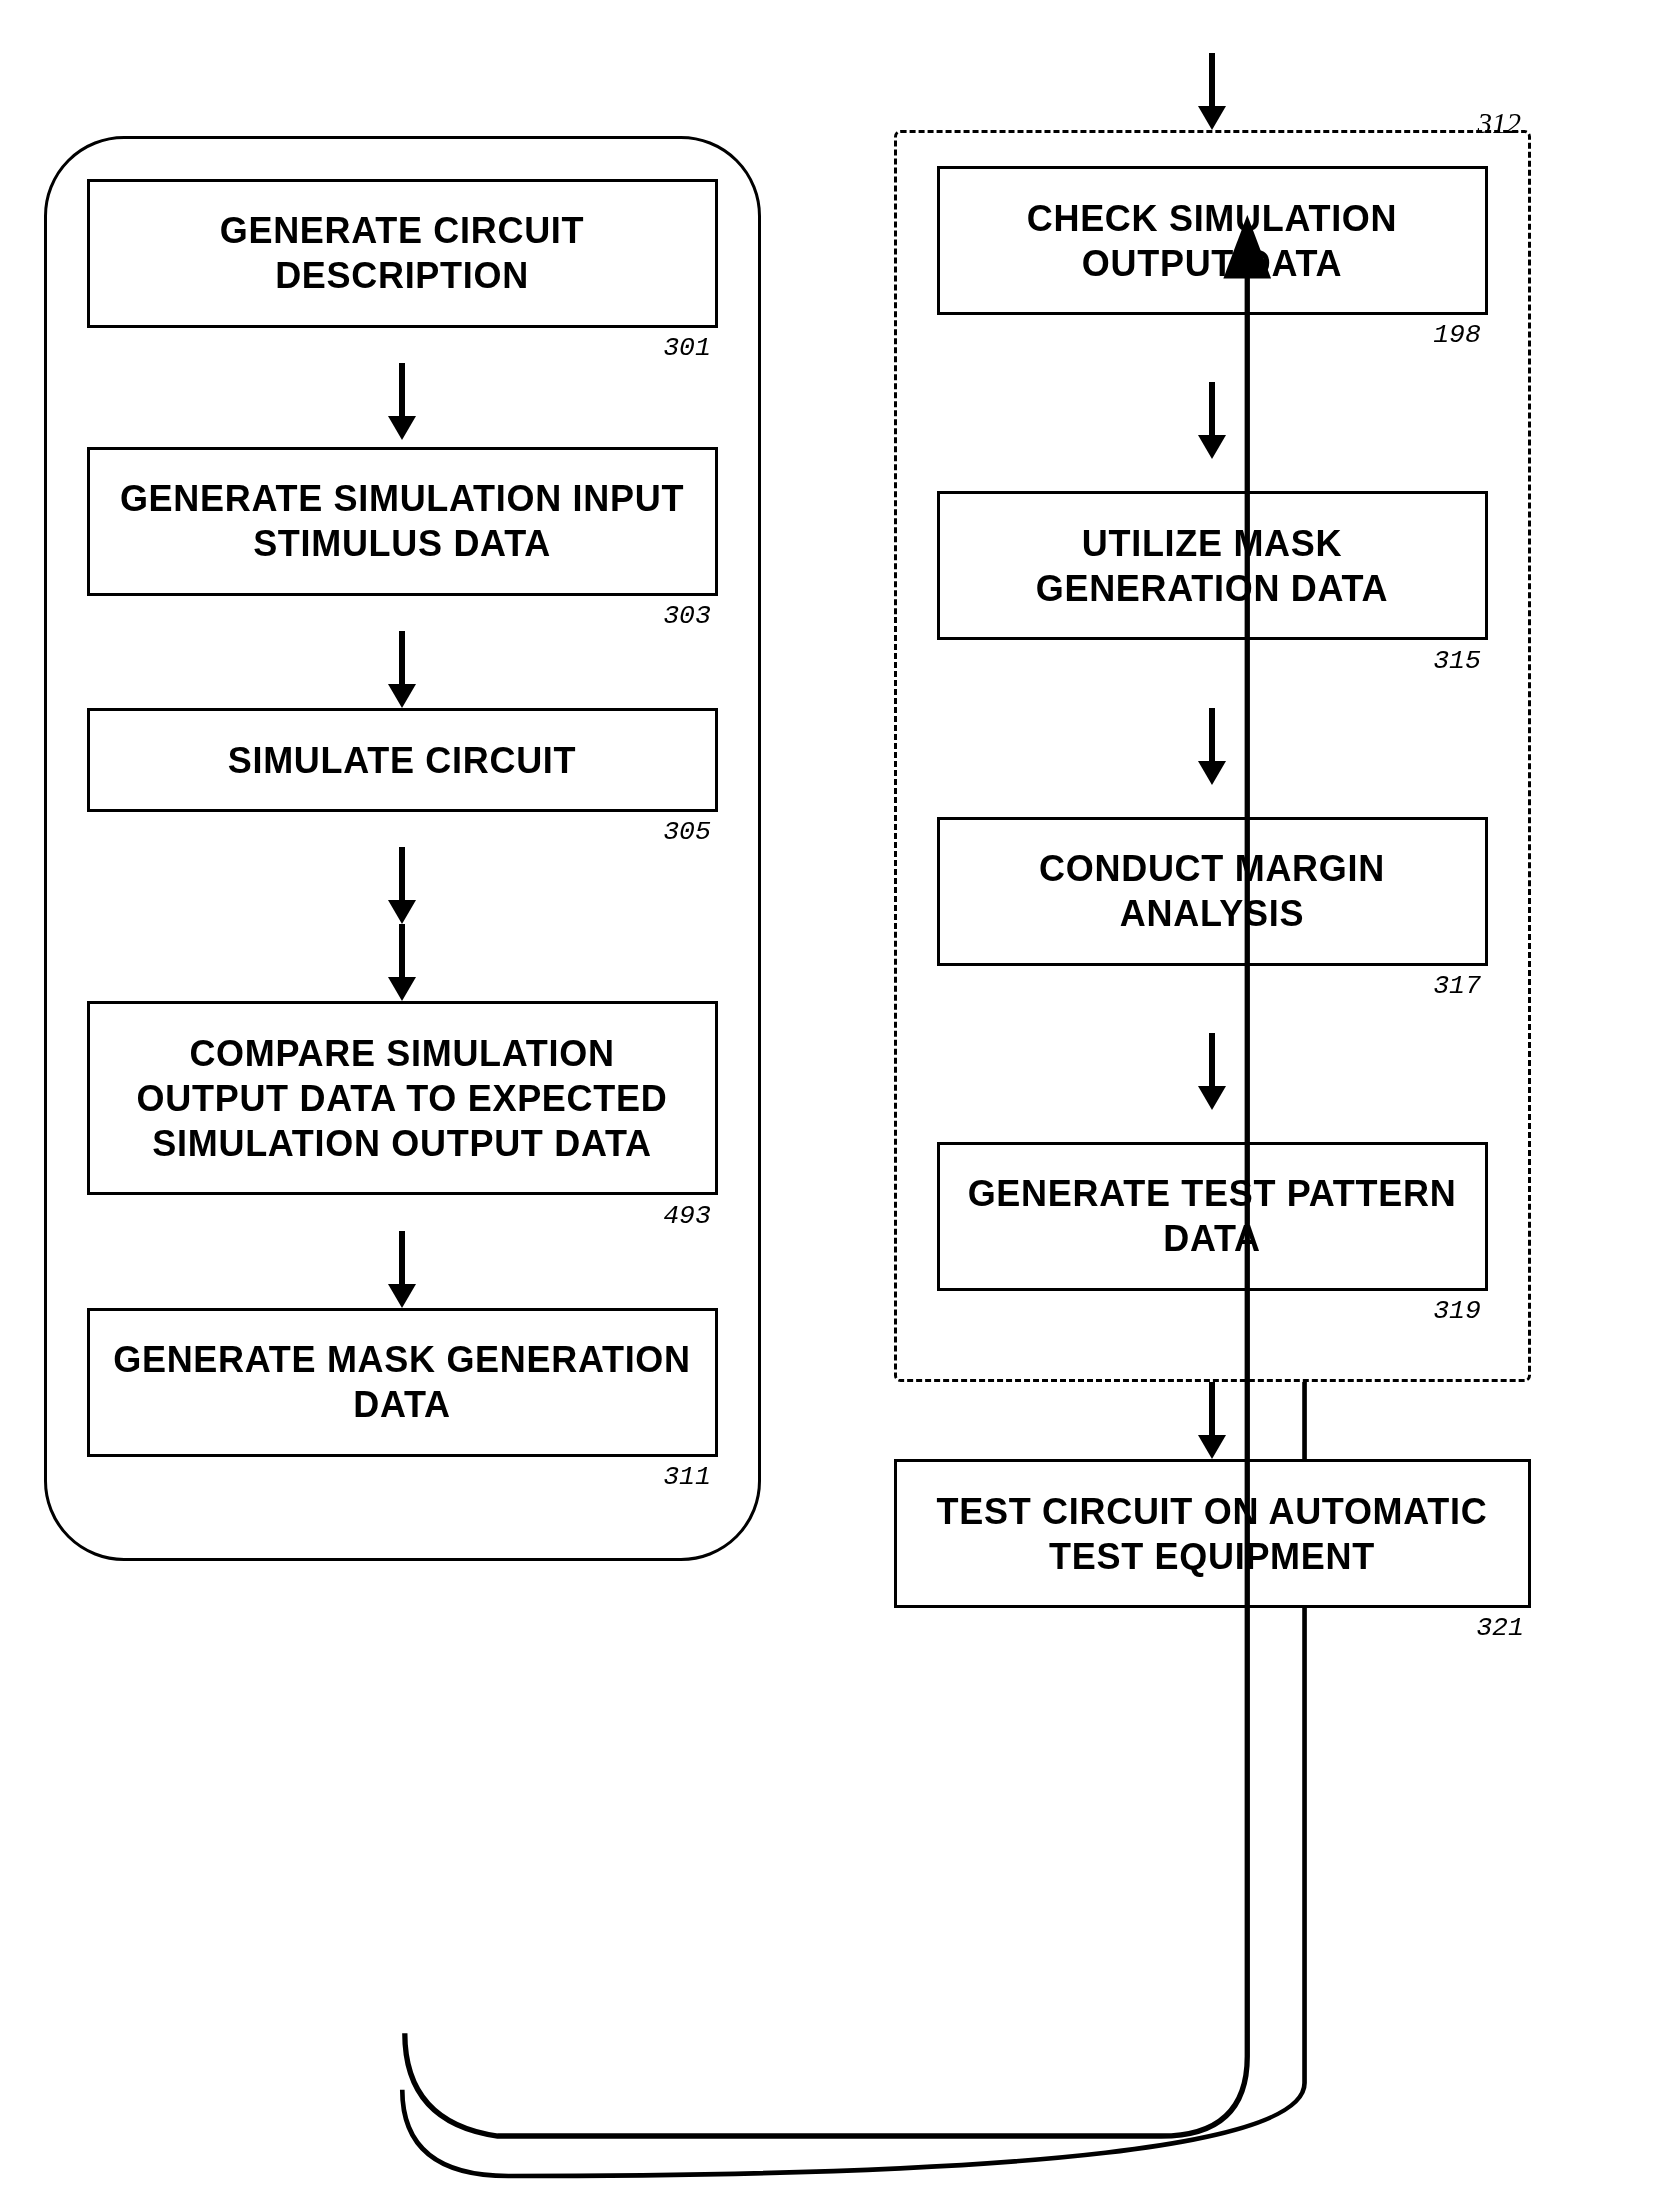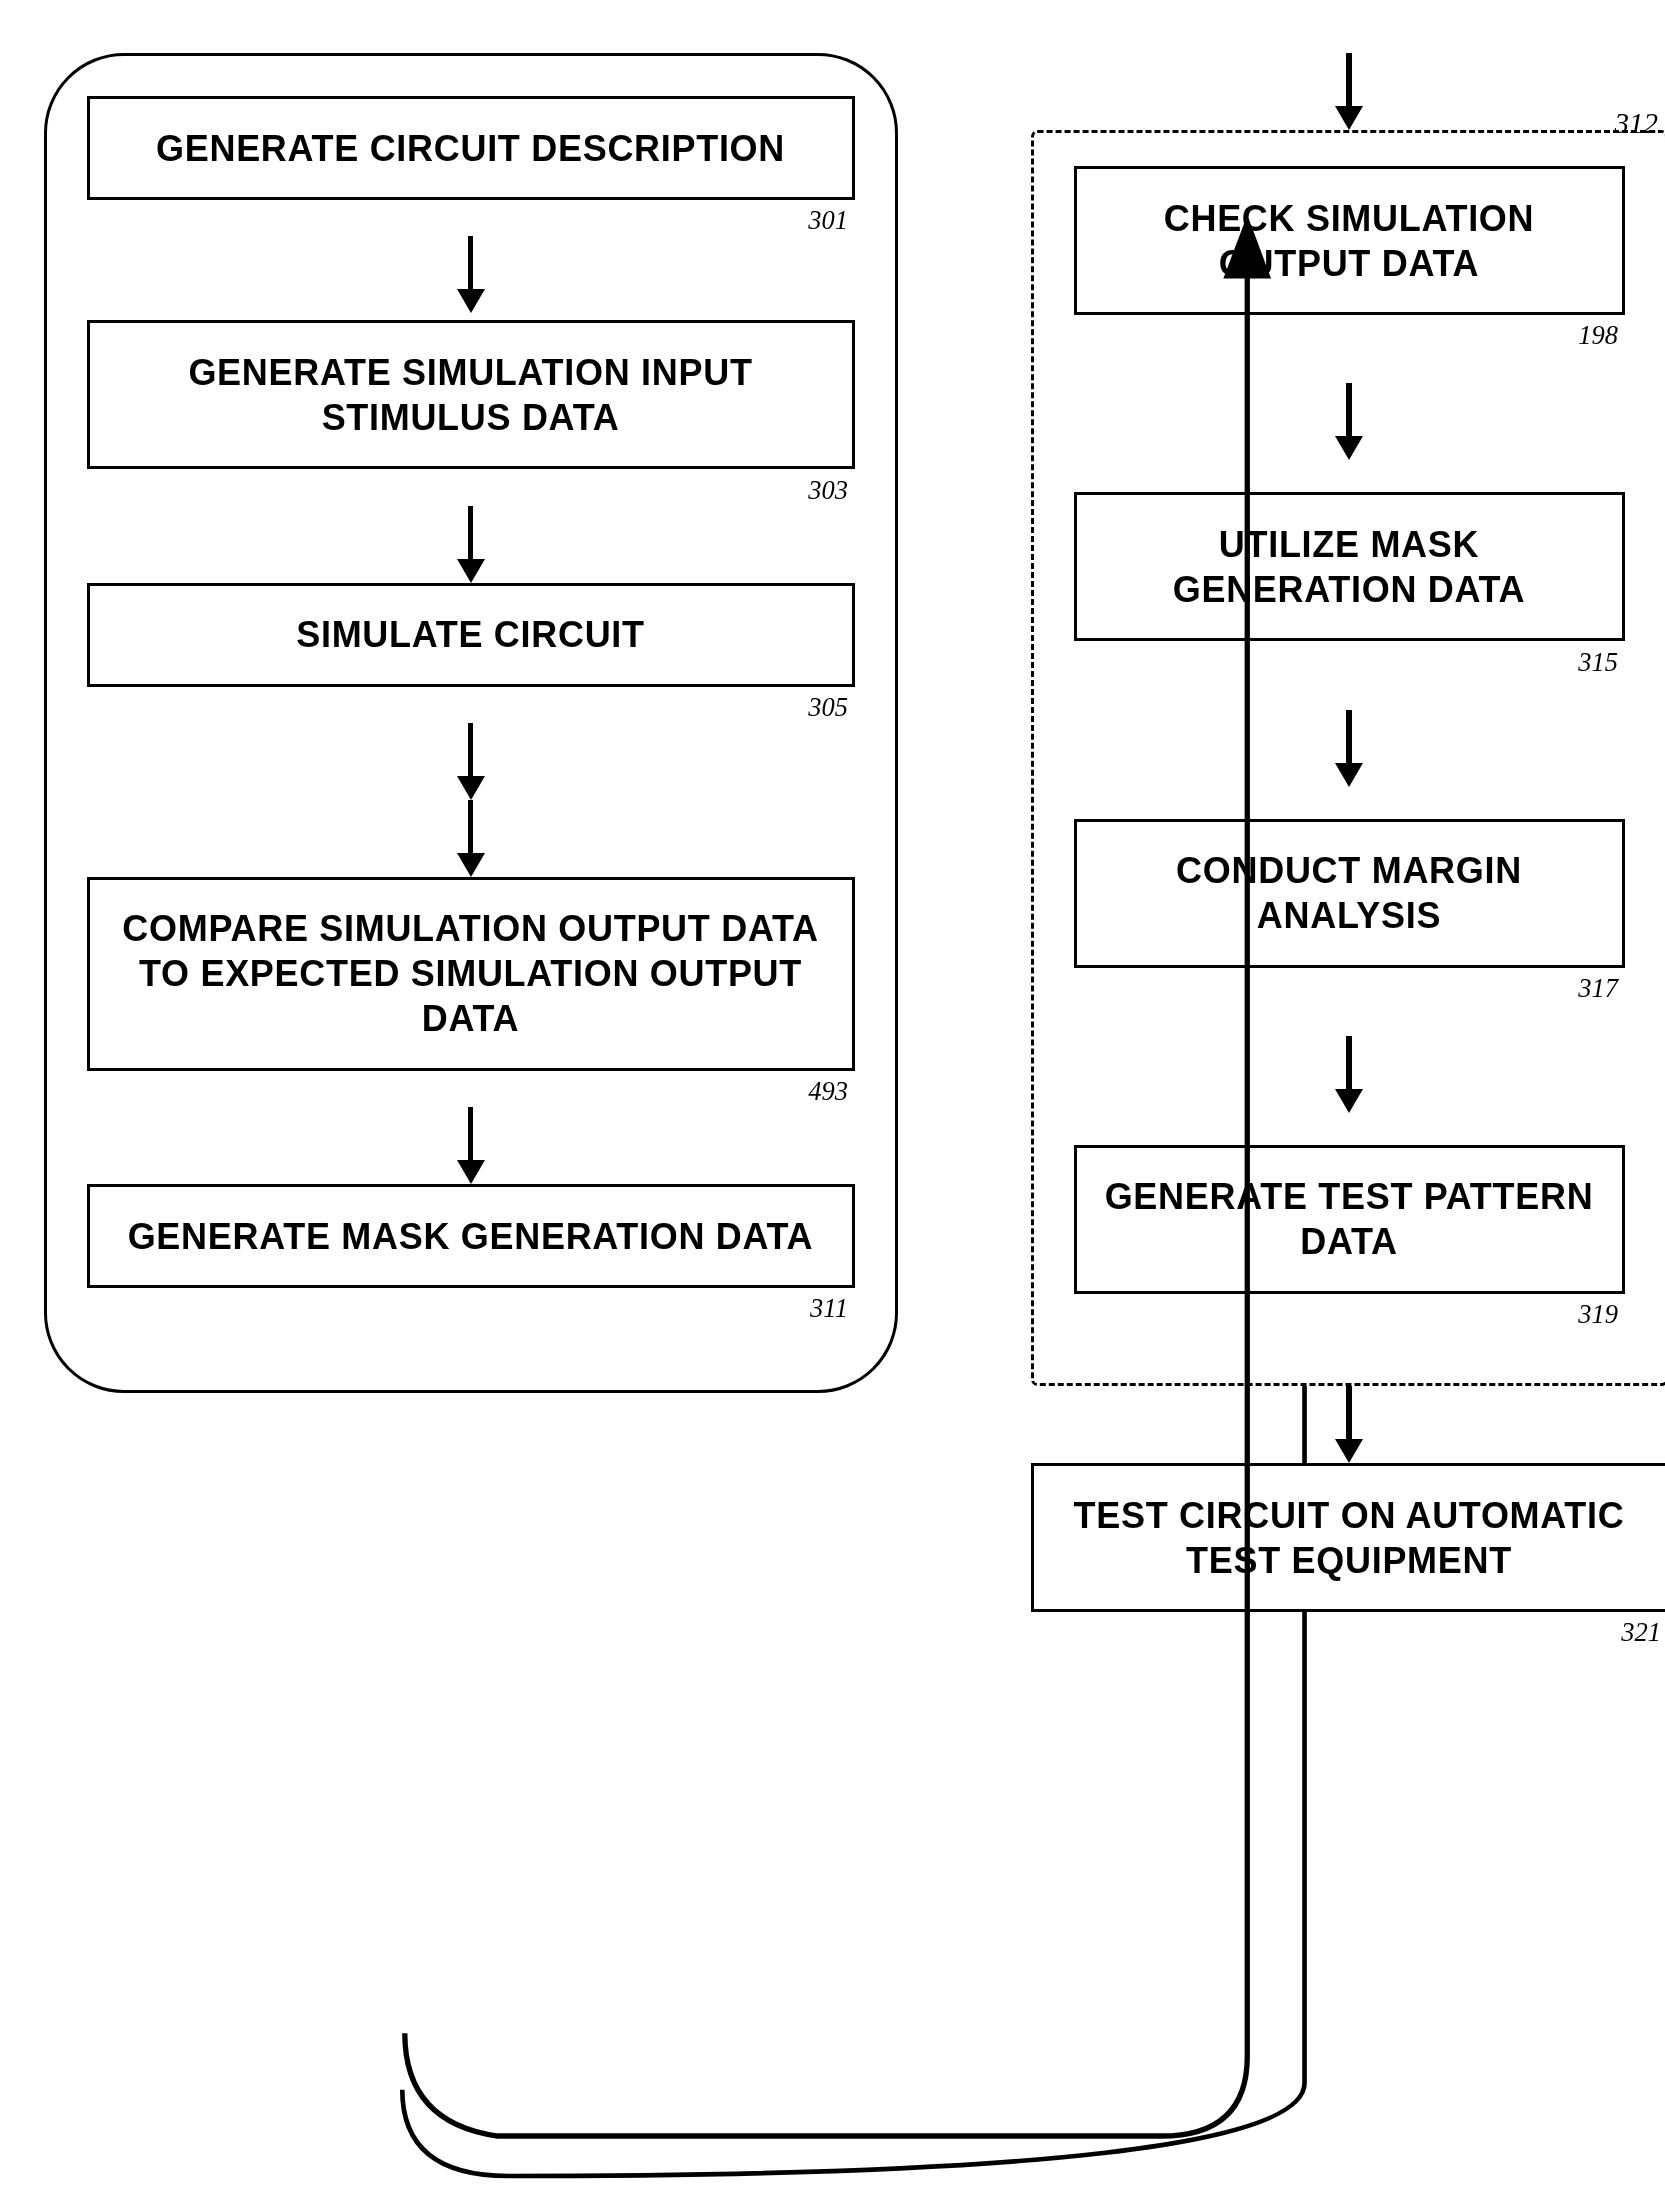--- a/index.html
+++ b/index.html
@@ -14,22 +14,23 @@
       justify-content: center;
       padding: 53px 40px;
     }
 
     
     .left-column {
       display: flex;
       flex-direction: column;
       align-items: center;
       position: relative;
-      width: 854px;
+      width: 717px;
       flex-shrink: 0;
+      justify-content: center;
     }
 
     
     .left-outer-box {
       border: 3.3px solid #000;
       border-radius: 80px;
       padding: 40px 40px 66px 40px;
       display: flex;
       flex-direction: column;
       align-items: center;
@@ -119,21 +120,21 @@
       flex-direction: column;
       align-items: center;
       width: 100%;
       position: relative;
     }
 
     .step-label {
       align-self: flex-end;
       font-size: 26.5px;
       font-style: italic;
-      font-family: Liberation Serif, serif;
+      font-family: Liberation Mono, monospace;
       margin-top: 5.3px;
       margin-right: 6.6px;
       color: #000;
     }
 
     .flow-diagram {
       position: relative;
       width: 100%;
       display: flex;
       flex-direction: row;

